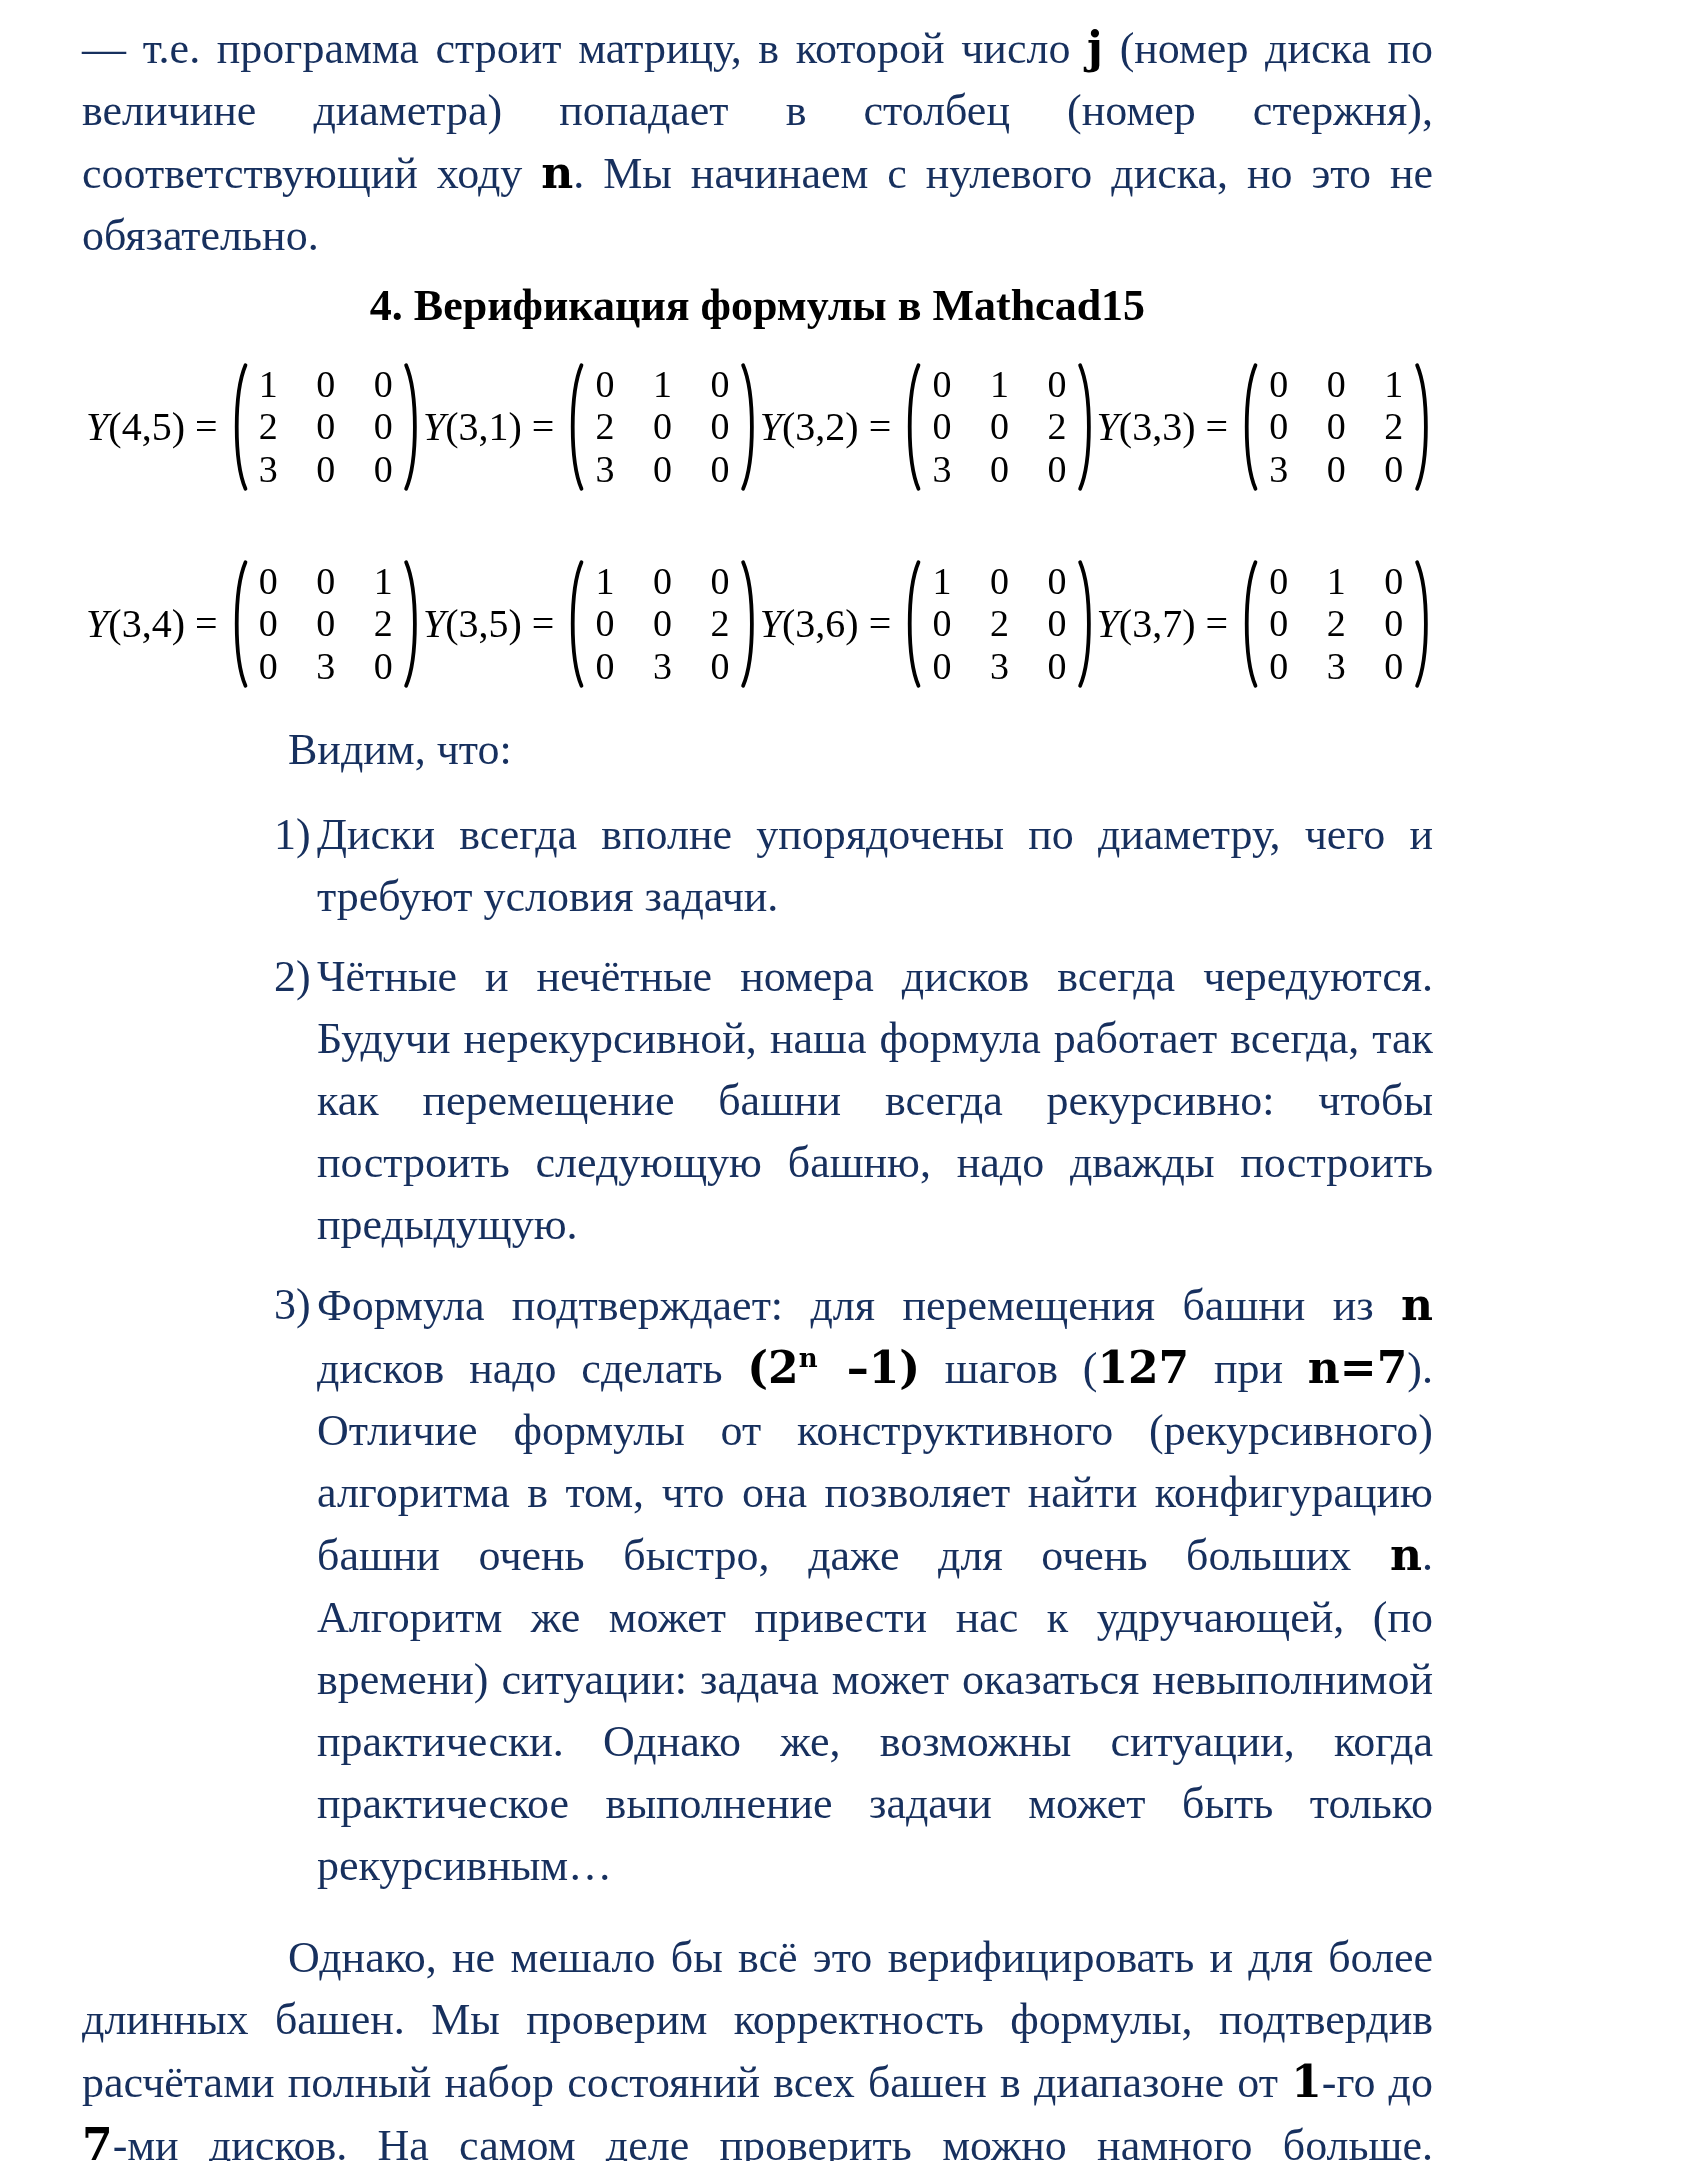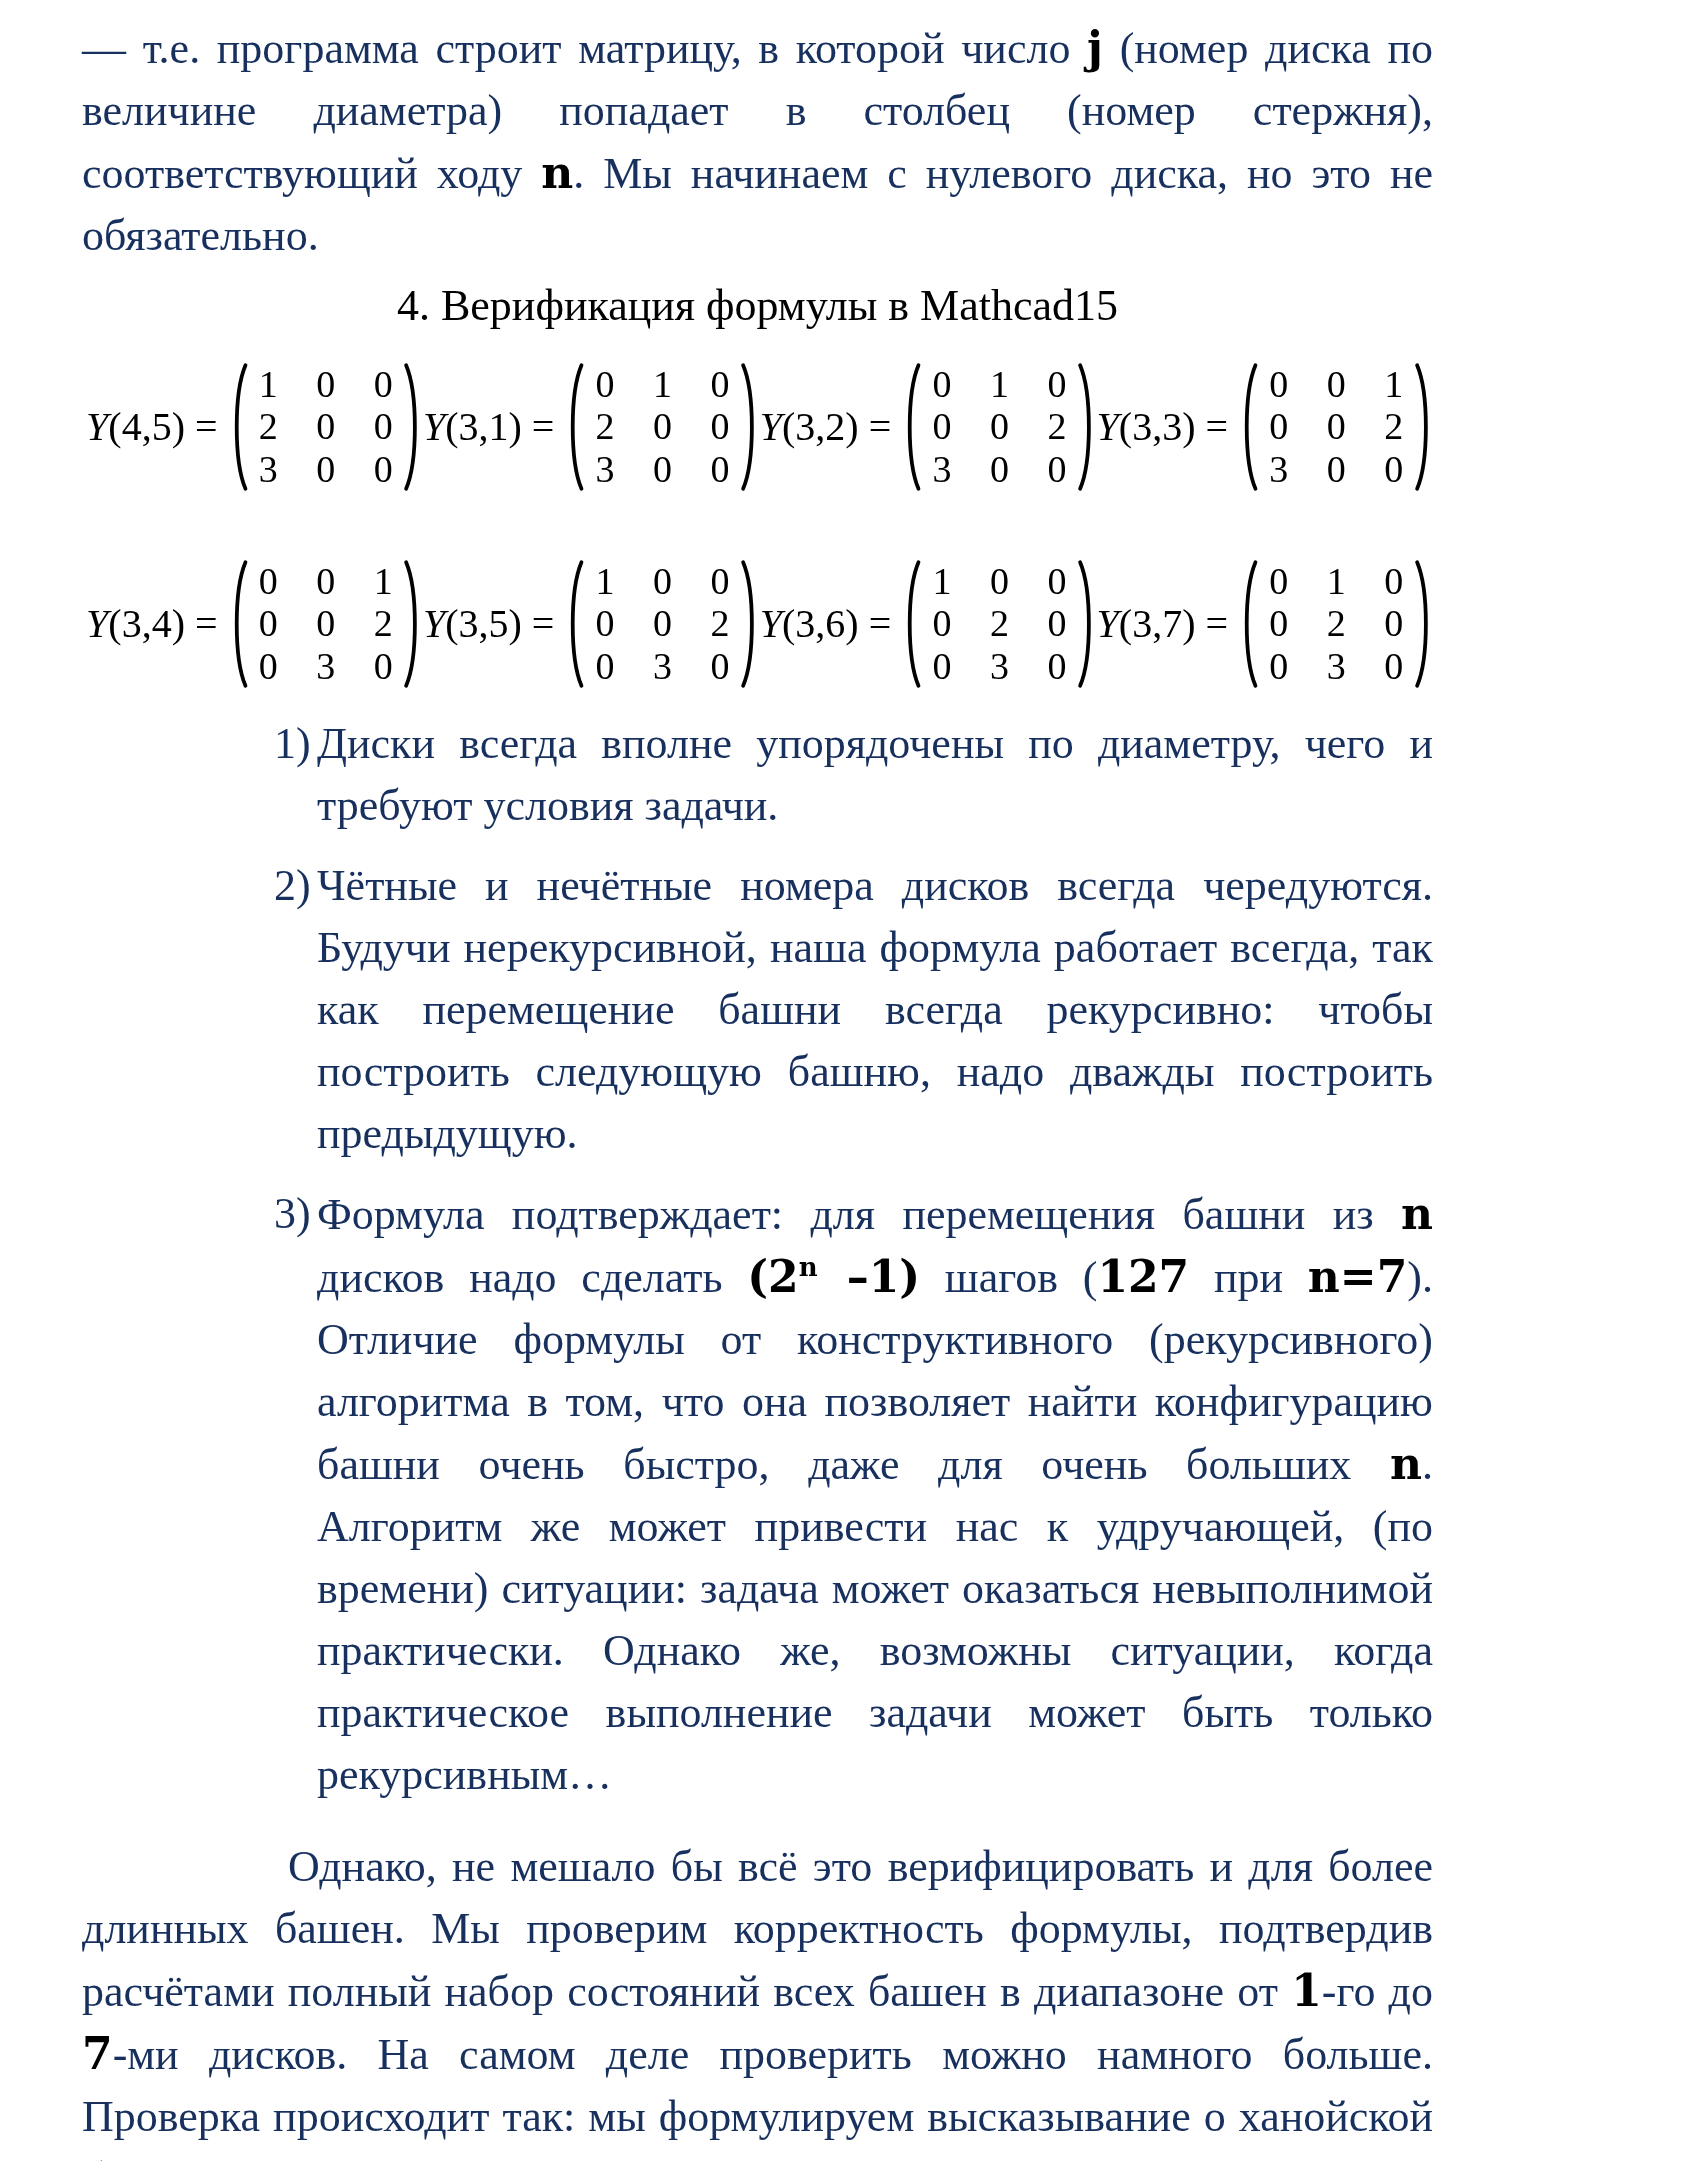--- a/index.html
+++ b/index.html
@@ -19,21 +19,21 @@
     font-size:44px;
     line-height:62px;
     text-align:justify;
     color:#17305e;
   }
   .indent{ text-indent:206px; }
   .heading{
     margin:5.5px 0 23.4px 0;
     font-size:44px;
     line-height:65px;
-    font-weight:normal;
+    font-weight:bold;
     color:#000000;
     text-align:center;
   }
   .emph{
     font-family:"DejaVu Serif", serif;
     font-weight:700;
     color:#000000;
   }
   sup.emph{ font-size:26px; line-height:0; }
   .matrix-row{
@@ -254,20 +254,21 @@
           <span class="m-cell">0</span>
           <span class="m-cell">3</span>
           <span class="m-cell">0</span>
         </div>
         <svg width="20.6" height="132" viewBox="0 0 30 192" class="paren">
           <path d="M6,6 C23,46 23,146 6,186" fill="none" stroke="#000000" stroke-width="5.5" stroke-linecap="round"></path>
         </svg>
       </div>
     </div>
 
+  <p class="para indent vidim">Видим, что:</p>
 
   <div class="list">
       <div class="list-item">
         <span class="li-marker">1)</span>
         <div class="li-body"><span>Диски всегда вполне упорядочены по диаметру, чего и требуют условия задачи.</span></div>
       </div>
       <div class="list-item">
         <span class="li-marker">2)</span>
         <div class="li-body"><span>Чётные и нечётные номера дисков всегда чередуются. Будучи нерекурсивной, наша формула работает всегда, так как перемещение башни всегда рекурсивно: чтобы построить следующую башню, надо дважды построить предыдущую.</span></div>
       </div>

